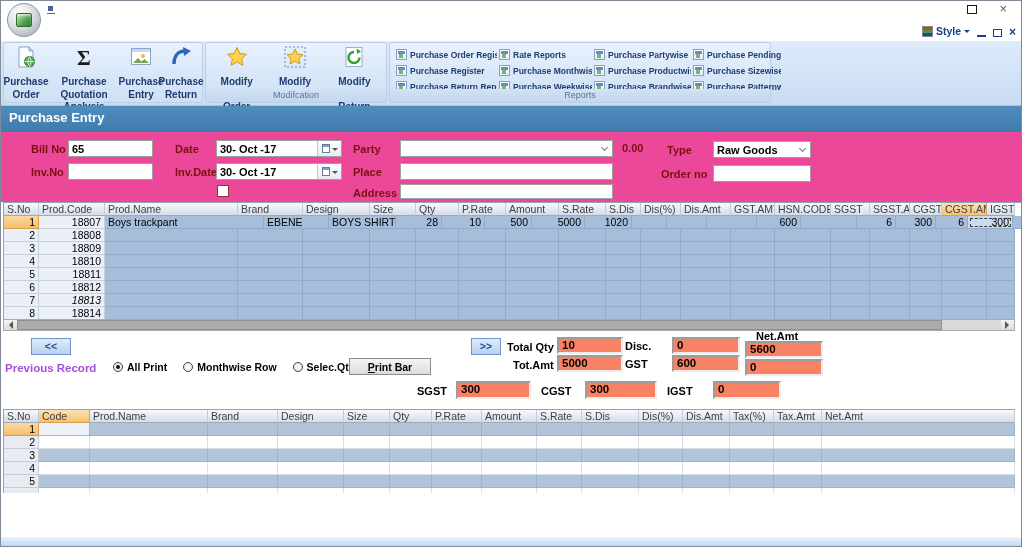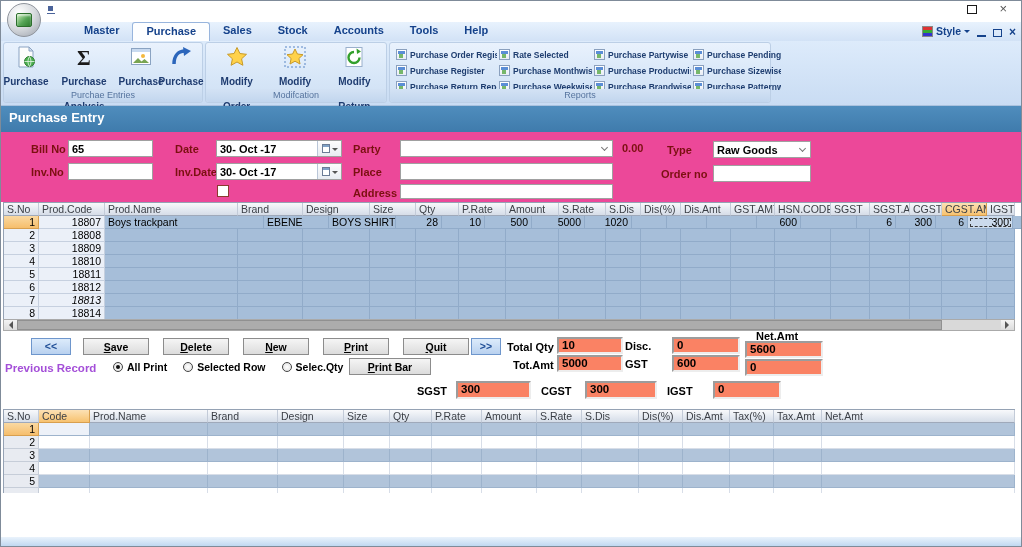--- a/index.html
+++ b/index.html
@@ -111,31 +111,20 @@
     <div class="tb-controls">
       <span class="restore-ico"></span>
       <span class="close-x">×</span>
     </div>
   </div>
   <div class="orb">
       <span class="orb-cube"></span>
     </div>
   <span class="qa-icon"></span>
 
-  <div class="tabrow">
-    <div style="display:flex">
-        <div class="tab">Master</div>
-        <div class="tab sel">Purchase</div>
-        <div class="tab">Sales</div>
-        <div class="tab">Stock</div>
-        <div class="tab">Accounts</div>
-        <div class="tab">Tools</div>
-        <div class="tab">Help</div>
-      </div>
-  </div>
   <div class="tr-controls" style="top:24px">
     <span style="display:flex;align-items:center;gap:3px">
       <span class="style-swatch"></span>
       <span>Style</span>
       <span class="mini-tri"></span>
     </span>
     <span class="win-min"></span>
     <span class="win-rest"></span>
     <span class="win-close">×</span>
   </div>
@@ -176,21 +165,20 @@
         <div class="bigbtn" style="width:40px">
           <span class="bicon">
             <svg width="22" height="22" viewBox="0 0 22 22">
                 <path d="M4 18c0-9 5-13 11-13" fill="none" stroke="#2c66bb" stroke-width="3.5"></path>
                 <path d="M13 1l8 4-7 5z" fill="#2c66bb"></path>
               </svg>
           </span>
           <span class="blabel">Purchase Return</span>
         </div>
       </div>
-      <div class="grp-cap">Purchae Entries</div>
     </div>
 
     <div class="grp" style="left:204px;width:182px">
       <div class="grp-body" style="justify-content:center;gap:2px">
         <div class="bigbtn" style="width:60px">
           <span class="bicon">
             <svg width="22" height="22" viewBox="0 0 22 22">
                 <path d="M11 1.5l2.9 6 6.6.8-4.9 4.5 1.3 6.5-5.9-3.3-5.9 3.3 1.3-6.5L1.5 8.3l6.6-.8z" fill="#ffd24a" stroke="#c79a2a"></path>
               </svg>
           </span>
@@ -230,21 +218,21 @@
             <div class="rep-item">
               <span class="rep-icon"></span>
               <span>Purchase Register</span>
             </div>
             <div class="rep-item">
               <span class="rep-icon"></span>
               <span>Purchase Return Report</span>
             </div>
             <div class="rep-item">
               <span class="rep-icon"></span>
-              <span>Rate Selected</span>
+              <span>Rate Reports</span>
             </div>
             <div class="rep-item">
               <span class="rep-icon"></span>
               <span>Purchase Monthwise</span>
             </div>
             <div class="rep-item">
               <span class="rep-icon"></span>
               <span>Purchase Weekwise</span>
             </div>
             <div class="rep-item">
@@ -529,38 +517,31 @@
         <span class="tri-l"></span>
       </span>
     <span class="sthumb" style="width:925px"></span>
     <span style="flex:1"></span>
     <span class="sarrow">
         <span class="tri-r"></span>
       </span>
   </div>
 
   <button class="navbtn" style="left:30px;top:337px;width:40px">&lt;&lt;</button>
-  <div class="action-buttons" style="left:82px;top:337px">
-      <button class="btn"><u>S</u>ave</button>
-      <button class="btn"><u>D</u>elete</button>
-      <button class="btn"><u>N</u>ew</button>
-      <button class="btn"><u>P</u>rint</button>
-      <button class="btn"><u>Q</u>uit</button>
-    </div>
   <button class="navbtn" style="left:470px;top:337px;width:30px">&gt;&gt;</button>
 
   <span class="prevrec" style="left:4px;top:361px">Previous Record</span>
   <div class="print-options" style="left:112px;top:360px">
       <div class="ropt">
         <span class="radio on"></span>
         <span class="rlabel">All Print</span>
       </div>
       <div class="ropt">
         <span class="radio"></span>
-        <span class="rlabel">Selected Row</span>
+        <span class="rlabel">Monthwise Row</span>
       </div>
       <div class="ropt">
         <span class="radio"></span>
         <span class="rlabel">Selec.Qty</span>
       </div>
     </div>
   <button class="btn" style="position:absolute;left:348px;top:357px;width:82px"><u>P</u>rint Bar</button>
 
   <span class="tlabel" style="left:506px;top:340px">Total Qty</span>
   <div class="amtbox" style="left:556px;top:336px;width:66px;height:17px">10</div>

